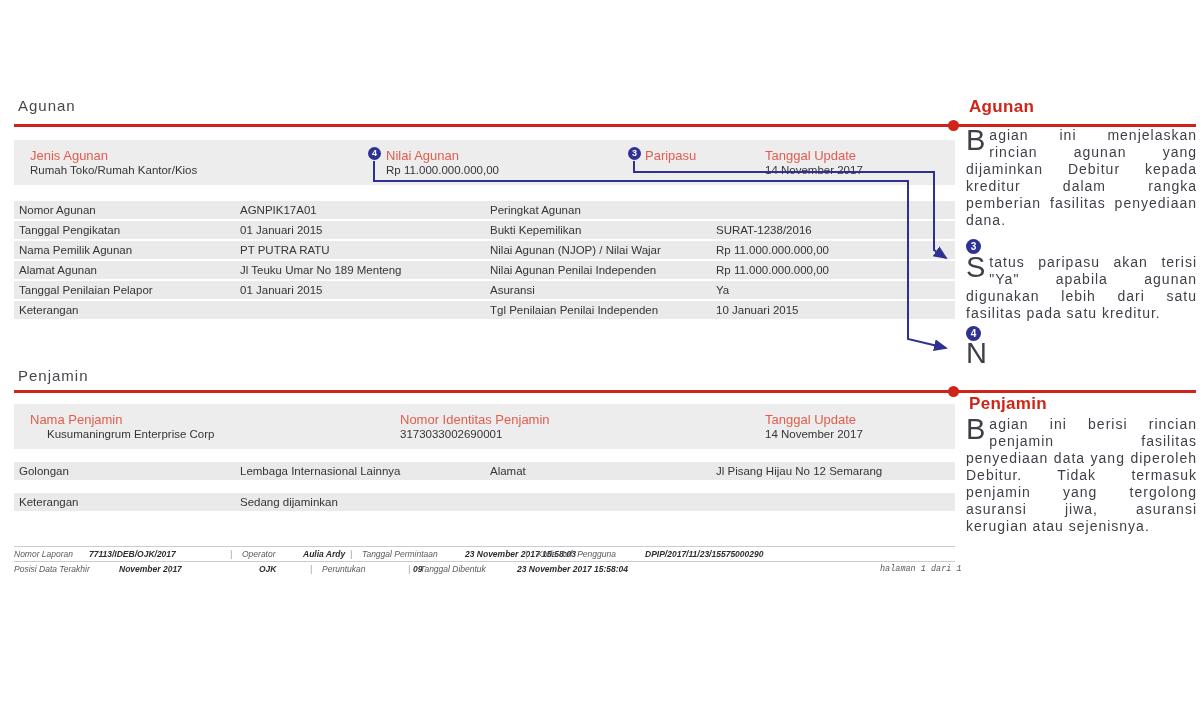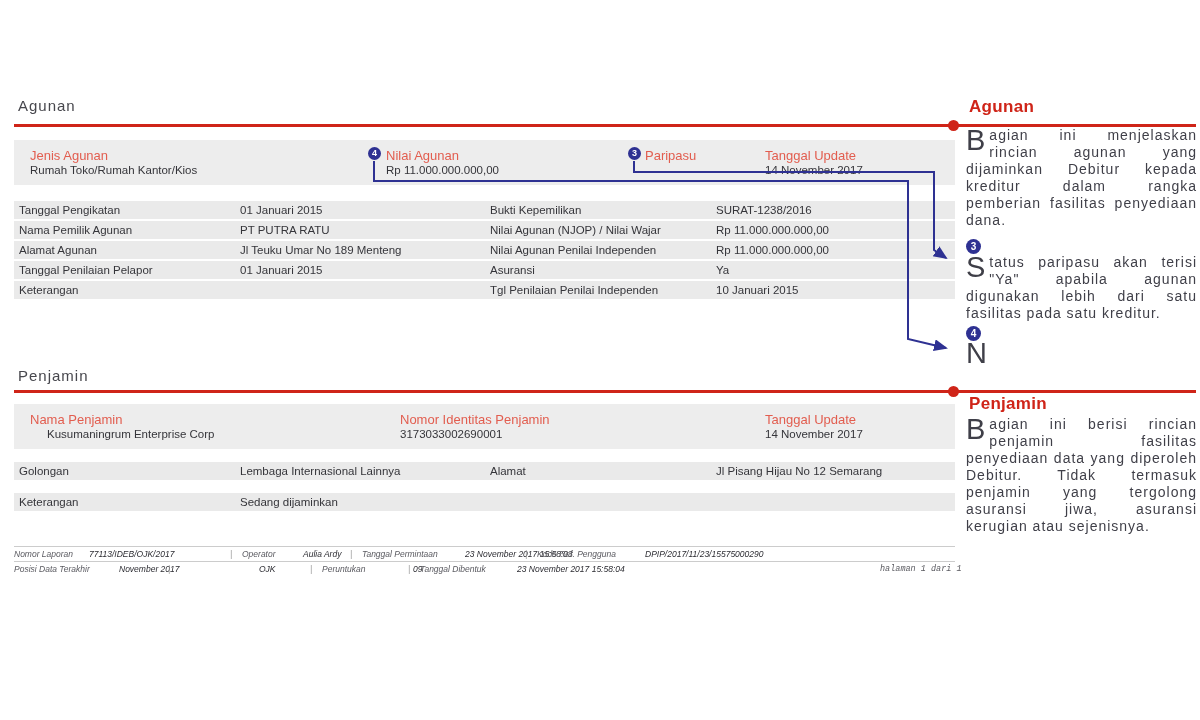--- a/index.html
+++ b/index.html
@@ -52,21 +52,21 @@
   }
 
   
   .connectors { position:absolute; left:0; top:0; z-index:5; pointer-events:none; }
   .conn { fill:none; stroke:var(--blue); stroke-width:2; }
 
   
   .fsep { position:absolute; left:14px; width:941px; height:1px; background:#cccccc; }
   .footer span { position:absolute; font-size:8.5px; font-style:italic; white-space:nowrap; }
   .fl { color:#5a5a60; }
-  .fv { color:#2c2c32; font-weight:normal;padding-left:17px; }
+  .fv { color:#2c2c32; font-weight:bold;padding-left:17px; }
   .fs { color:#9a9a9a; }
   .fpage { color:#5a5a60;font-family:Liberation Mono, monospace; }
 </style>
 </head>
 <body>
 
 <div class="redline" style="top:124px"></div>
 <div class="reddot" style="left:948px; top:120px"></div>
 <div class="redline" style="top:390px"></div>
 <div class="reddot" style="left:948px; top:386px"></div>
@@ -82,20 +82,26 @@
     <span class="lbl" style="left:372px">Nilai Agunan</span>
     <span class="val" style="left:372px">Rp 11.000.000.000,00</span>
     <span class="bmark" style="left:614px">3</span>
     <span class="lbl" style="left:631px">Paripasu</span>
     <span class="val" style="left:631px"></span>
     <span class="lbl" style="left:751px">Tanggal Update</span>
     <span class="val" style="left:751px">14 November 2017</span>
   </div>
 
   <div class="rows" style="top:106px">
+    <div class="trow">
+      <span class="c l1">Nomor Agunan</span>
+      <span class="c v1">AGNPIK17A01</span>
+      <span class="c l2">Peringkat Agunan</span>
+      <span class="c v2"></span>
+    </div>
     <div class="trow">
       <span class="c l1">Tanggal Pengikatan</span>
       <span class="c v1">01 Januari 2015</span>
       <span class="c l2">Bukti Kepemilikan</span>
       <span class="c v2">SURAT-1238/2016</span>
     </div>
     <div class="trow">
       <span class="c l1">Nama Pemilik Agunan</span>
       <span class="c v1">PT PUTRA RATU</span>
       <span class="c l2">Nilai Agunan (NJOP) / Nilai Wajar</span>

